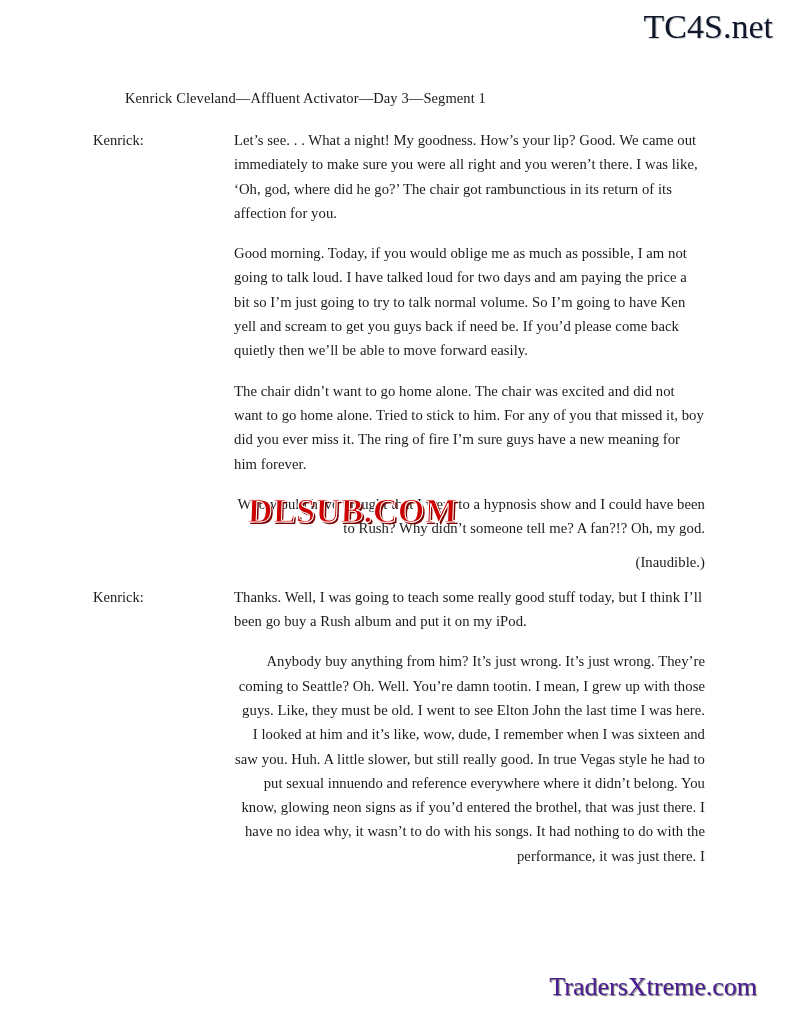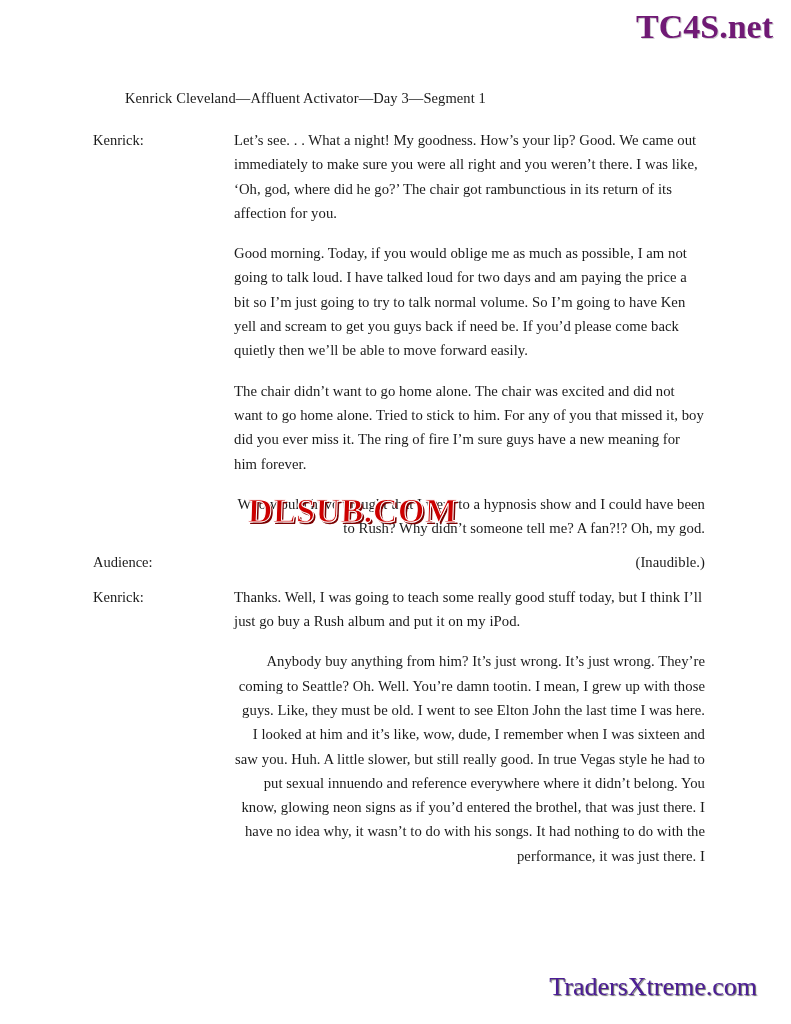--- a/index.html
+++ b/index.html
@@ -16,22 +16,22 @@
     overflow: hidden;
   }
 
   
   .wm-top {
     position: absolute;
     top: 8px;
     right: 18px;
     font-family: "Liberation Serif", serif;
     font-size: 34px;
-    font-weight: bold;
-    color: #701a75;
+    font-weight: normal;
+    color: #0f172a;
     letter-spacing: 0px;
     text-shadow: 1px 1px 0 #cfcfcf;
   }
   .wm-bottom {
     position: absolute;
     bottom: 22px;
     right: 34px;
     font-family: "Liberation Serif", serif;
     font-size: 26px;
     font-weight: normal;
@@ -118,30 +118,29 @@
       <div class="speaker">Kenrick:</div>
       <div class="paras">
         <p class="para">Let’s see. . . What a night! My goodness. How’s your lip? Good. We came out immediately to make sure you were all right and you weren’t there. I was like, ‘Oh, god, where did he go?’ The chair got rambunctious in its return of its affection for you.</p>
         <p class="para">Good morning. Today, if you would oblige me as much as possible, I am not going to talk loud. I have talked loud for two days and am paying the price a bit so I’m just going to try to talk normal volume. So I’m going to have Ken yell and scream to get you guys back if need be. If you’d please come back quietly then we’ll be able to move forward easily.</p>
         <p class="para">The chair didn’t want to go home alone. The chair was excited and did not want to go home alone. Tried to stick to him. For any of you that missed it, boy did you ever miss it. The ring of fire I’m sure guys have a new meaning for him forever.</p>
         <p class="para">Who would have thought that I went to a hypnosis show and I could have been to Rush? Why didn’t someone tell me? A fan?!? Oh, my god.</p>
       </div>
     </div>
 
     <div class="block">
-      <div class="speaker">Audience:</div>
       <div class="paras">
         <p class="para">(Inaudible.)</p>
       </div>
     </div>
 
     <div class="block">
       <div class="speaker">Kenrick:</div>
       <div class="paras">
-        <p class="para">Thanks. Well, I was going to teach some really good stuff today, but I think I’ll just go buy a Rush album and put it on my iPod.</p>
+        <p class="para">Thanks. Well, I was going to teach some really good stuff today, but I think I’ll been go buy a Rush album and put it on my iPod.</p>
         <p class="para">Anybody buy anything from him? It’s just wrong. It’s just wrong. They’re coming to Seattle? Oh. Well. You’re damn tootin. I mean, I grew up with those guys. Like, they must be old. I went to see Elton John the last time I was here. I looked at him and it’s like, wow, dude, I remember when I was sixteen and saw you. Huh. A little slower, but still really good. In true Vegas style he had to put sexual innuendo and reference everywhere where it didn’t belong. You know, glowing neon signs as if you’d entered the brothel, that was just there. I have no idea why, it wasn’t to do with his songs. It had nothing to do with the performance, it was just there. I</p>
       </div>
     </div>
 
   </div>
 
   <div class="wm-center">DLSUB.COM</div>
 
   <div class="wm-bottom">TradersXtreme.com</div>
 

